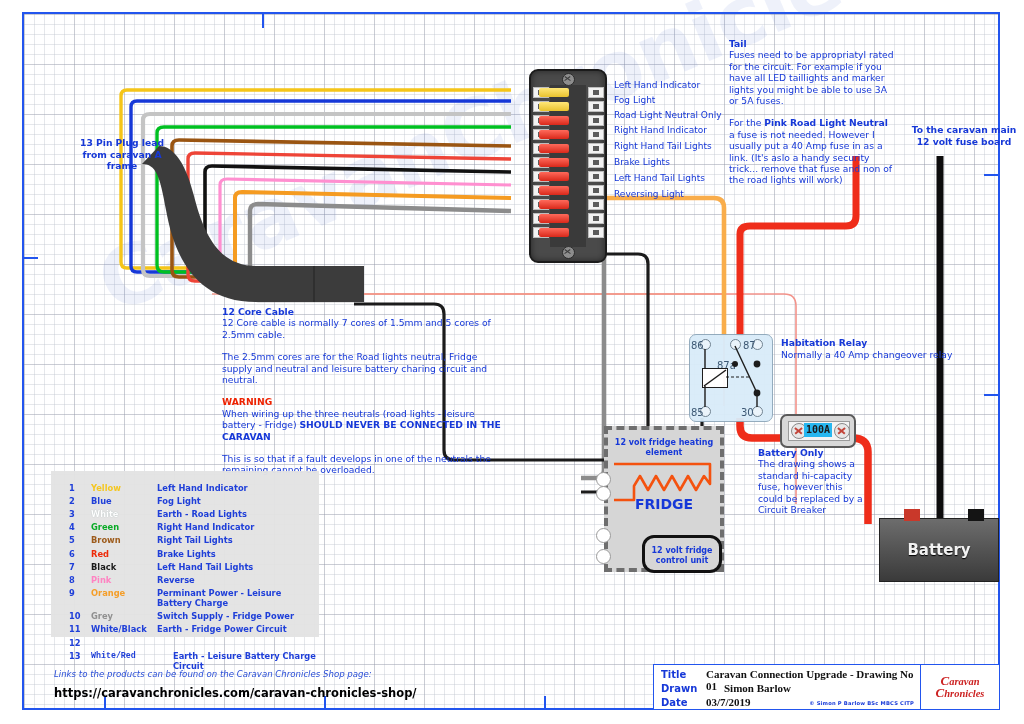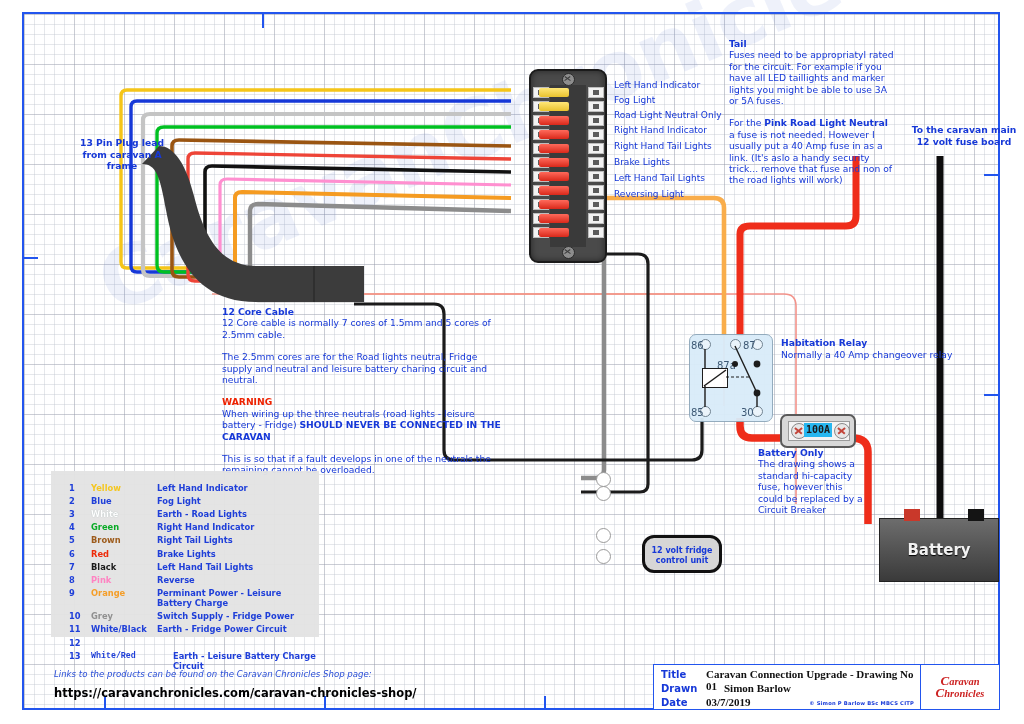--- a/index.html
+++ b/index.html
@@ -327,20 +327,28 @@
     <div class="lbl" style="left:757px;top:323px;">Habitation Relay</div>
     <div class="txt" style="left:757px;top:335px;width:210px;">Normally a 40 Amp changeover relay</div>
 
     <div id="bfuse">
       <div class="el"></div>
       <div class="tab" style="left:9px;"></div>
       <div class="amp">100A</div>
       <div class="tab" style="left:52px;"></div>
     </div>
 
+    <div id="fridge">
+      <div class="heat" style="white-space:pre-line;">12 volt fridge heating
+element</div>
+      <div class="ttl">FRIDGE</div>
+      <svg width="112" height="60" viewBox="0 0 112 60" style="position:absolute;left:4px;top:26px;">
+        <path d="M2 8 L98 8 L98 28 L92 20 L84 34 L76 20 L68 34 L60 20 L52 34 L44 20 L36 34 L28 20 L22 30 L22 44 L2 44" fill="none" stroke="#f4520f" stroke-width="2.6" stroke-linejoin="round"></path>
+      </svg>
+    </div>
     <div id="cunit" style="white-space:pre-line;">12 volt fridge
 control unit</div>
     <div class="lug" style="left:572px;top:458px;"></div>
     <div class="lug" style="left:572px;top:472px;"></div>
     <div class="lug" style="left:572px;top:514px;"></div>
     <div class="lug" style="left:572px;top:535px;"></div>
 
     <div id="battery">Battery</div>
     <div class="bterm" style="left:880px;top:495px;background:#c9382a;"></div>
     <div class="bterm" style="left:944px;top:495px;background:#141414;"></div>

